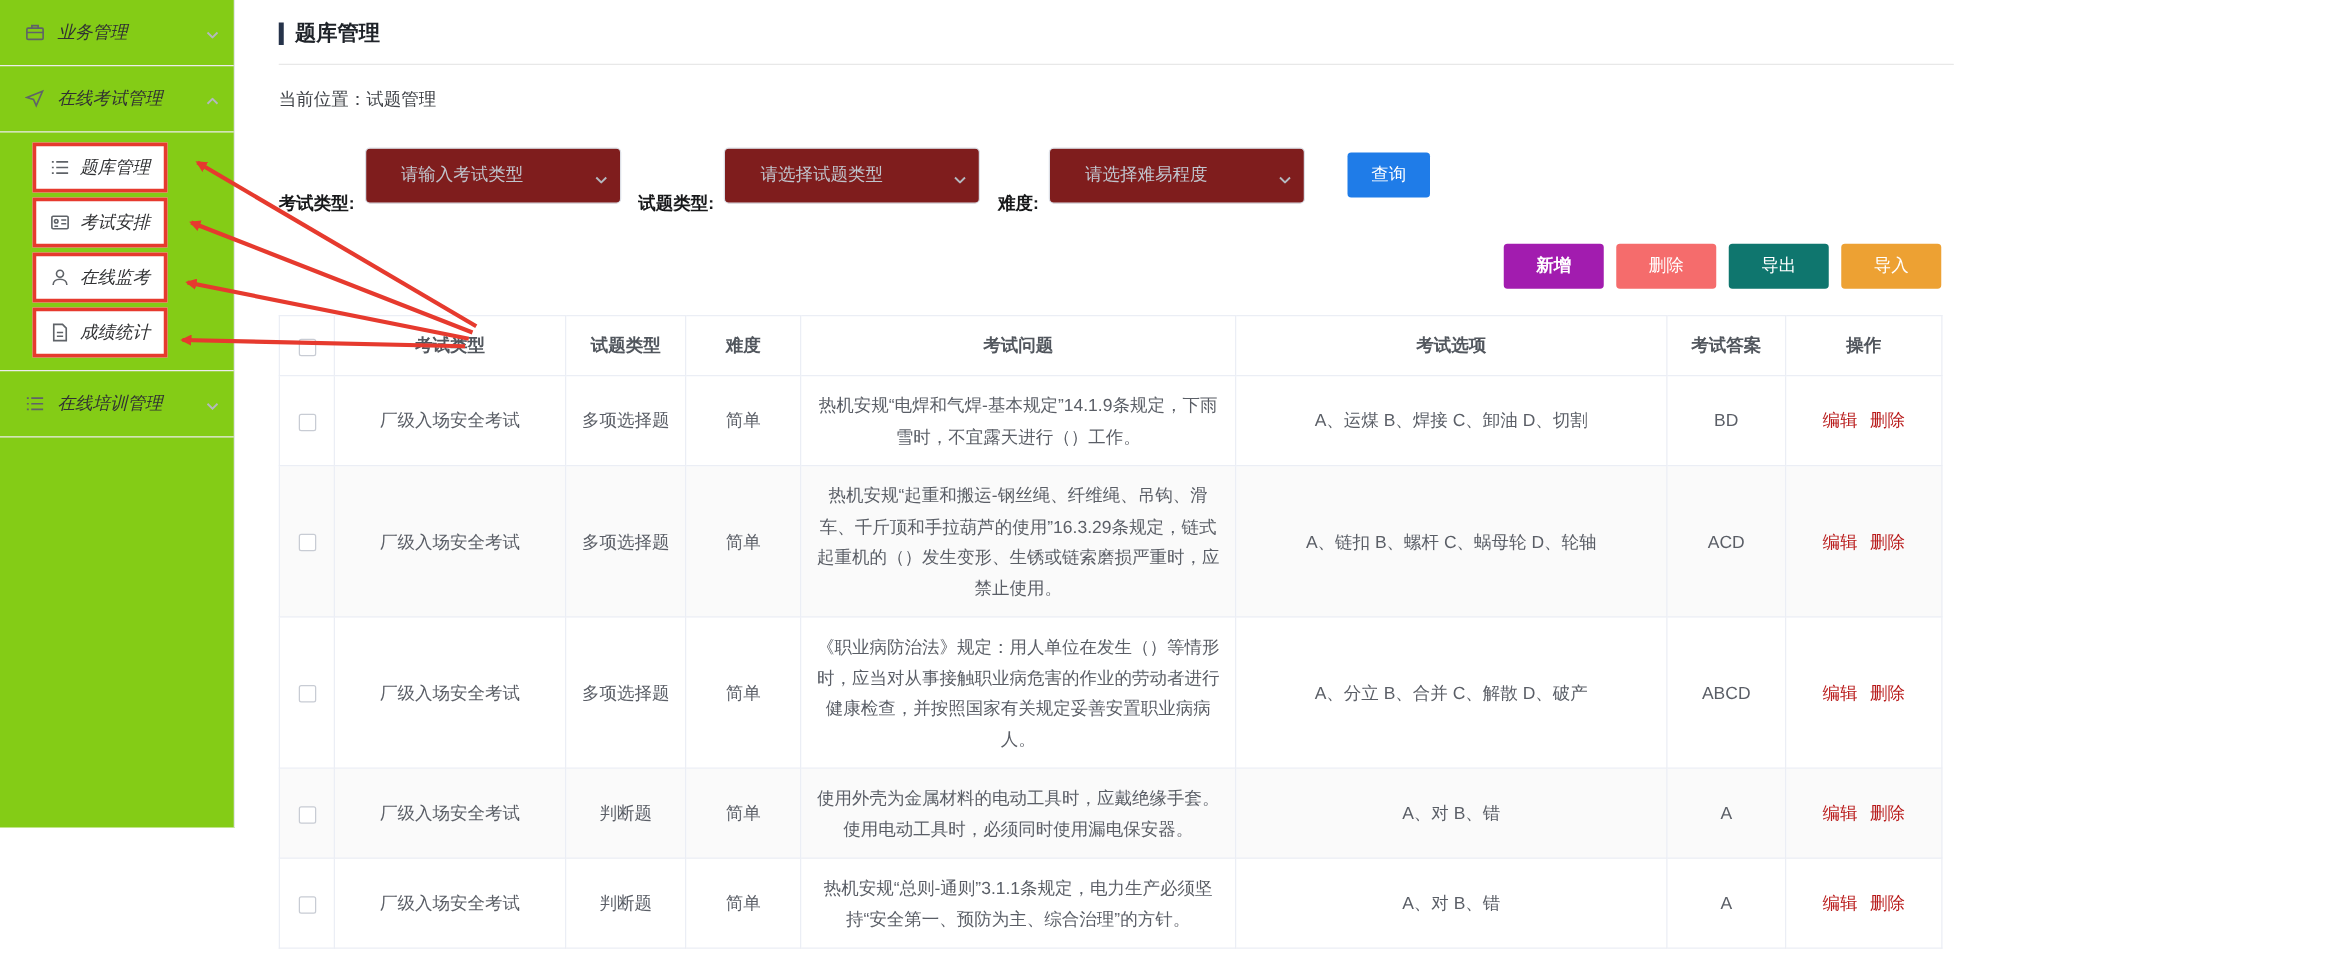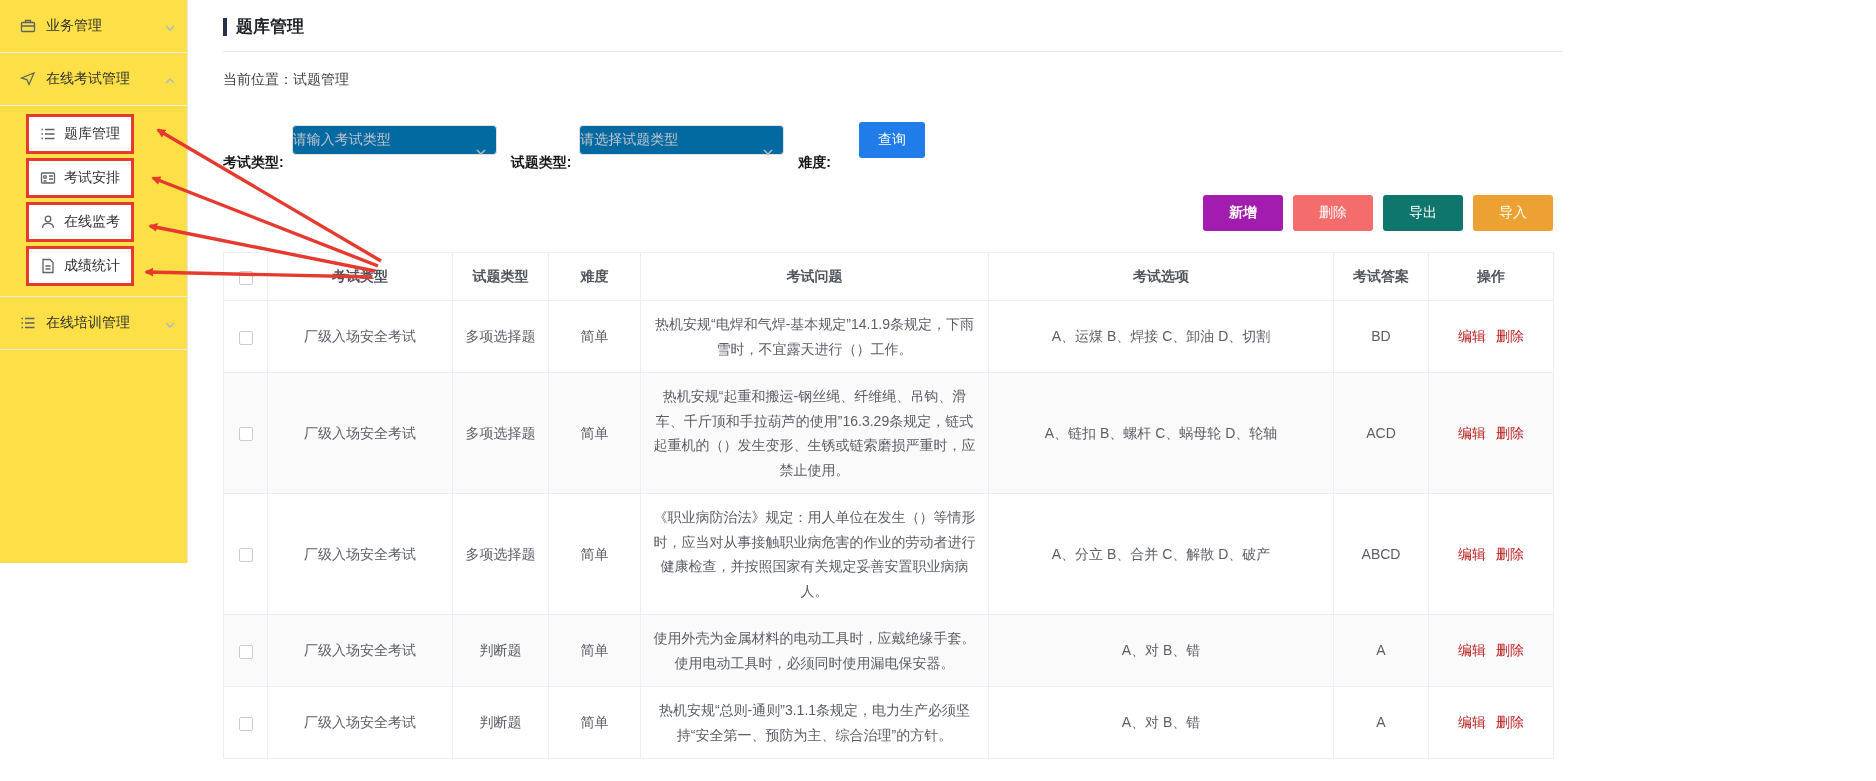--- a/index.html
+++ b/index.html
@@ -1,21 +1,21 @@
 <!DOCTYPE html>
 <html><head>
 <meta charset="utf-8">
 <style>
   * { box-sizing: border-box; }
   html,body { margin:0; padding:0; }
   body { font-family:"Liberation Sans","DejaVu Sans",sans-serif; background:#fff; }
   .page { position:relative; width:1876px; height:781px; background:#fff; overflow:hidden; }
 
   
-  .sidebar { position:absolute; left:0; top:0; width:188px; height:563px; background:#fde047; border-right:1px solid #e4e7ea; }
+  .sidebar { position:absolute; left:0; top:0; width:188px; height:662px; background:#84cc16; border-right:1px solid #e4e7ea;font-style:italic; }
   .side-item { display:flex; align-items:center; height:52px; padding:0 12px 0 20px; font-size:14px; color:#303133; cursor:pointer; }
   .side-item .label { flex:1; margin-left:10px; white-space:nowrap; }
   .side-item .icon, .sub-inner .icon { display:inline-flex; width:16px; height:16px; align-items:center; justify-content:center; }
   .icon svg { stroke:#5f6368; fill:none; stroke-width:1.3; }
   .divider { height:1px; background:#ececec; }
   .sub-list { padding:4px 0 6px 0; }
   .sub-item { margin:4px 0 4px 26px; height:40px; }
   .sub-inner { display:inline-flex; align-items:center; padding:8px 11px; font-size:14px; color:#303133; cursor:pointer; background:#fff; }
   .sub-inner.boxed { border:3px solid #e63a2e; }
   .sub-inner .label { margin-left:8px; white-space:nowrap; }
@@ -25,21 +25,21 @@
   .main { position:absolute; left:189px; top:0; width:1687px; height:781px; }
   .main-inner { padding-left:34px; width:1364px; }
   .page-title { display:flex; align-items:center; padding-top:15px; }
   .title-bar { width:4px; height:18px; background:#26334a; margin-right:9px; }
   .title-text { font-size:17px; font-weight:bold; color:#1f2329; }
   .main-hr { height:1px; background:#e8e8e8; margin-top:13px; width:1340px; }
   .breadcrumb { margin-top:19px; font-size:14px; color:#3f4247; }
 
   .filters { display:flex; align-items:center; margin-top:19px; }
   .filter-label { font-size:14px; font-weight:bold; color:#17181a; margin-right:8px; white-space:nowrap;margin-top:46px; }
-  .select { position:relative; width:205px; height:30px; border:1px solid #dcdfe6; border-radius:4px; display:flex; align-items:center; padding:0 28px 0 0; margin-right:14px; background:#0369a1; cursor:pointer; }
+  .select { position:relative; width:205px; height:45px; border:1px solid #dcdfe6; border-radius:4px; display:flex; align-items:center; padding:0 28px 0 28px; margin-right:14px; background:#7f1d1d; cursor:pointer; }
   .select .ph { font-size:14px; color:#c0c4cc; white-space:nowrap; overflow:hidden; }
   .select .car { position:absolute; right:10px; top:15px; }
   .btn-primary { width:66px; height:36px; margin-left:20px; background:#1f7ce8; color:#fff; border-radius:3px; display:flex; align-items:center; justify-content:center; font-size:14px; cursor:pointer; }
 
   .actions { display:flex; justify-content:flex-end; gap:10px; margin-top:23px; width:1330px; }
   .btn { width:80px; height:36px; border-radius:3px; color:#fff; font-size:14px; display:flex; align-items:center; justify-content:center; cursor:pointer; }
 
   
   table.grid { margin-top:21px; border-collapse:collapse; width:1330px; table-layout:fixed; }
   table.grid th, table.grid td { border:1px solid #ebeef5; }
@@ -184,20 +184,28 @@
         <div class="select">
           <span class="ph">请选择试题类型</span>
           <span class="car chev">
             <svg width="10" height="6" viewBox="0 0 10 6">
                 <polyline points="1,1 5,5 9,1"></polyline>
               </svg>
           </span>
         </div>
 
         <span class="filter-label">难度:</span>
+        <div class="select">
+          <span class="ph">请选择难易程度</span>
+          <span class="car chev">
+            <svg width="10" height="6" viewBox="0 0 10 6">
+                <polyline points="1,1 5,5 9,1"></polyline>
+              </svg>
+          </span>
+        </div>
 
         <div class="btn-primary">查询</div>
       </div>
 
       <div class="actions">
         <div class="btn" style="background: #a21caf; font-weight: bold;">新增</div>
         <div class="btn" style="background: rgb(245, 108, 108);">删除</div>
         <div class="btn" style="background: #0f766e;">导出</div>
         <div class="btn" style="background: rgb(237, 161, 51);">导入</div>
       </div>

